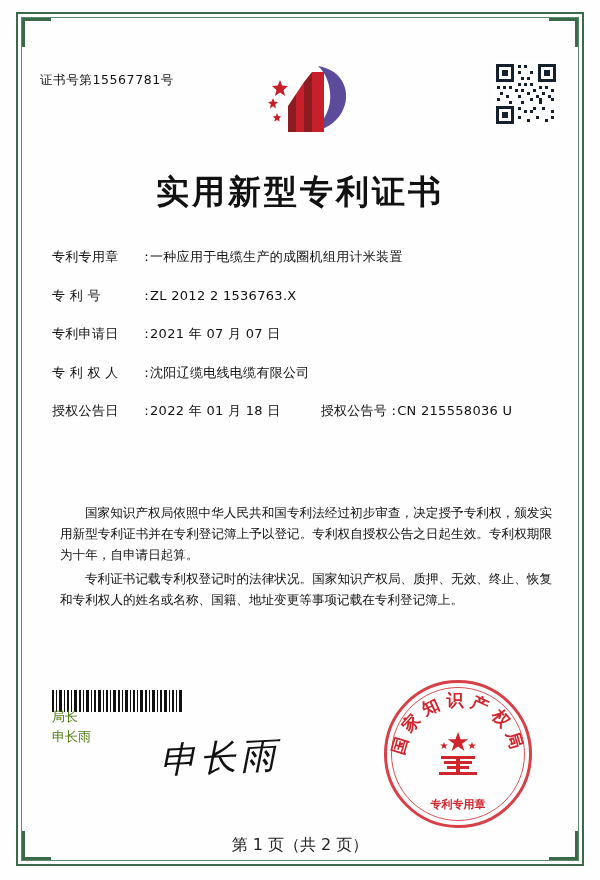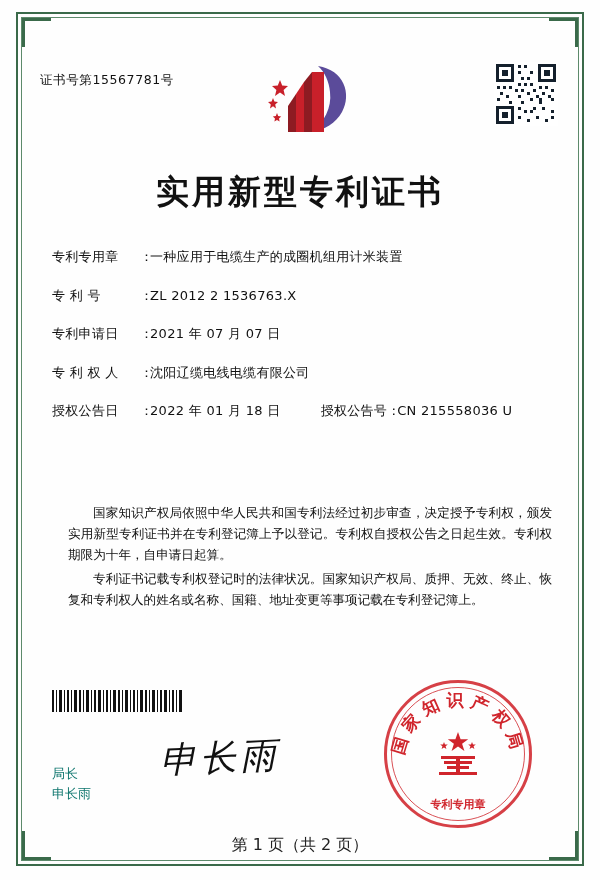--- a/index.html
+++ b/index.html
@@ -133,21 +133,21 @@
     left: 12px;
     top: 462px;
     width: 500px;
     font-family: "DejaVu Sans", sans-serif;
     font-size: 12.6px;
     line-height: 21px;
     color: #111;
     text-align: justify;
   }
   .paragraphs p {
-    margin: 0 0 3px 16px;
+    margin: 0 0 3px 8px;
     text-indent: 25px;
   }
 
   
   .barcode {
     position: absolute;
     left: 12px;
     top: 650px;
     width: 132px;
     height: 22px;
@@ -191,24 +191,24 @@
     text-align: center;
     color: #d0252c;
     font-family: "DejaVu Sans", sans-serif;
     font-size: 11px;
     font-weight: bold;
   }
 
   .signature-block {
     position: absolute;
     left: 12px;
-    top: 724px;
+    top: 667px;
     font-family: "DejaVu Sans", sans-serif;
     font-size: 13px;
-    color: #0f766e;
+    color: #4d7c0f;
     line-height: 20px;
   }
   .handwriting {
     position: absolute;
     left: 120px;
     top: 694px;
     font-family: "DejaVu Serif", serif;
     font-size: 36px;
     color: #111;
     font-style: italic;

